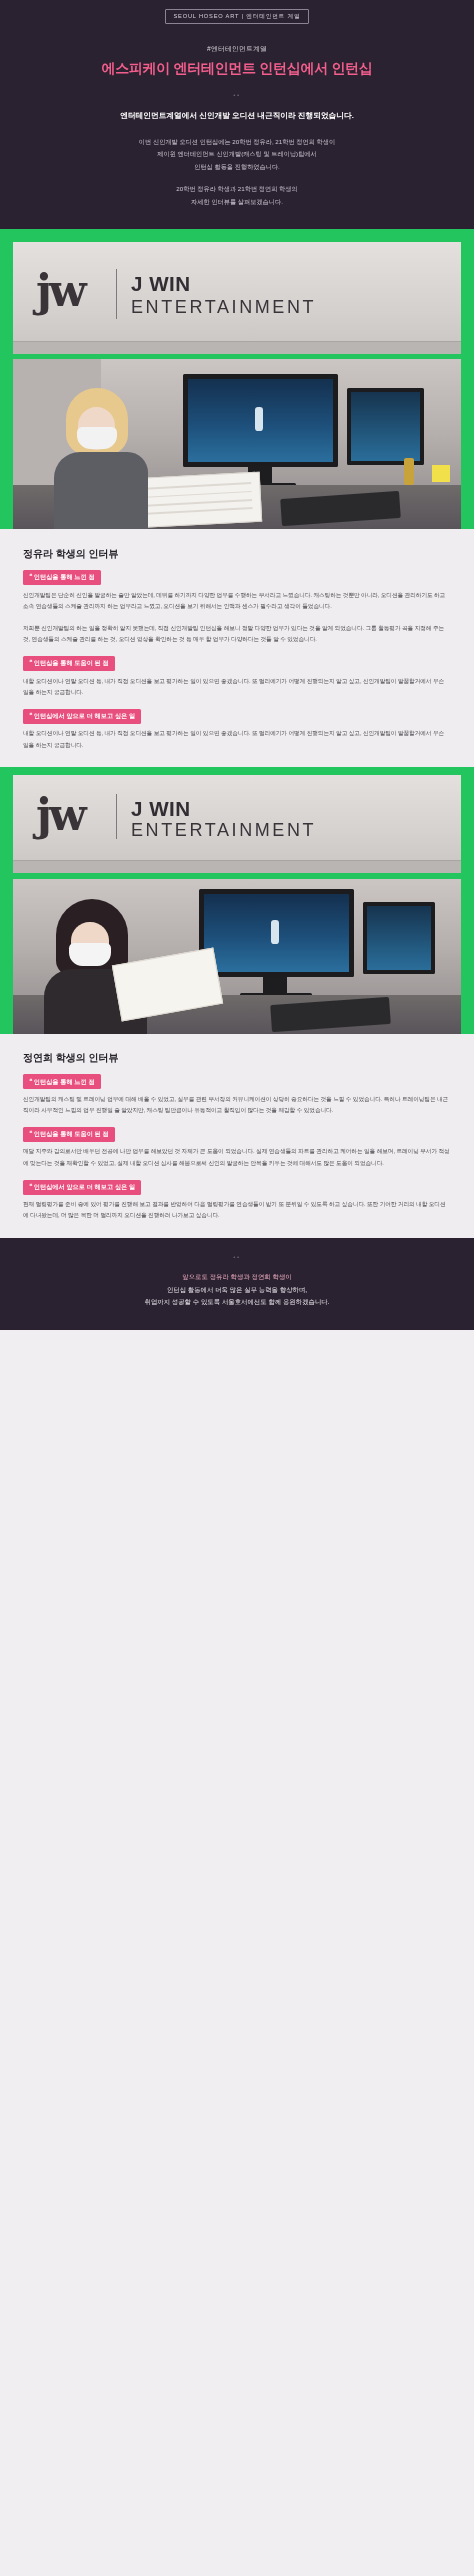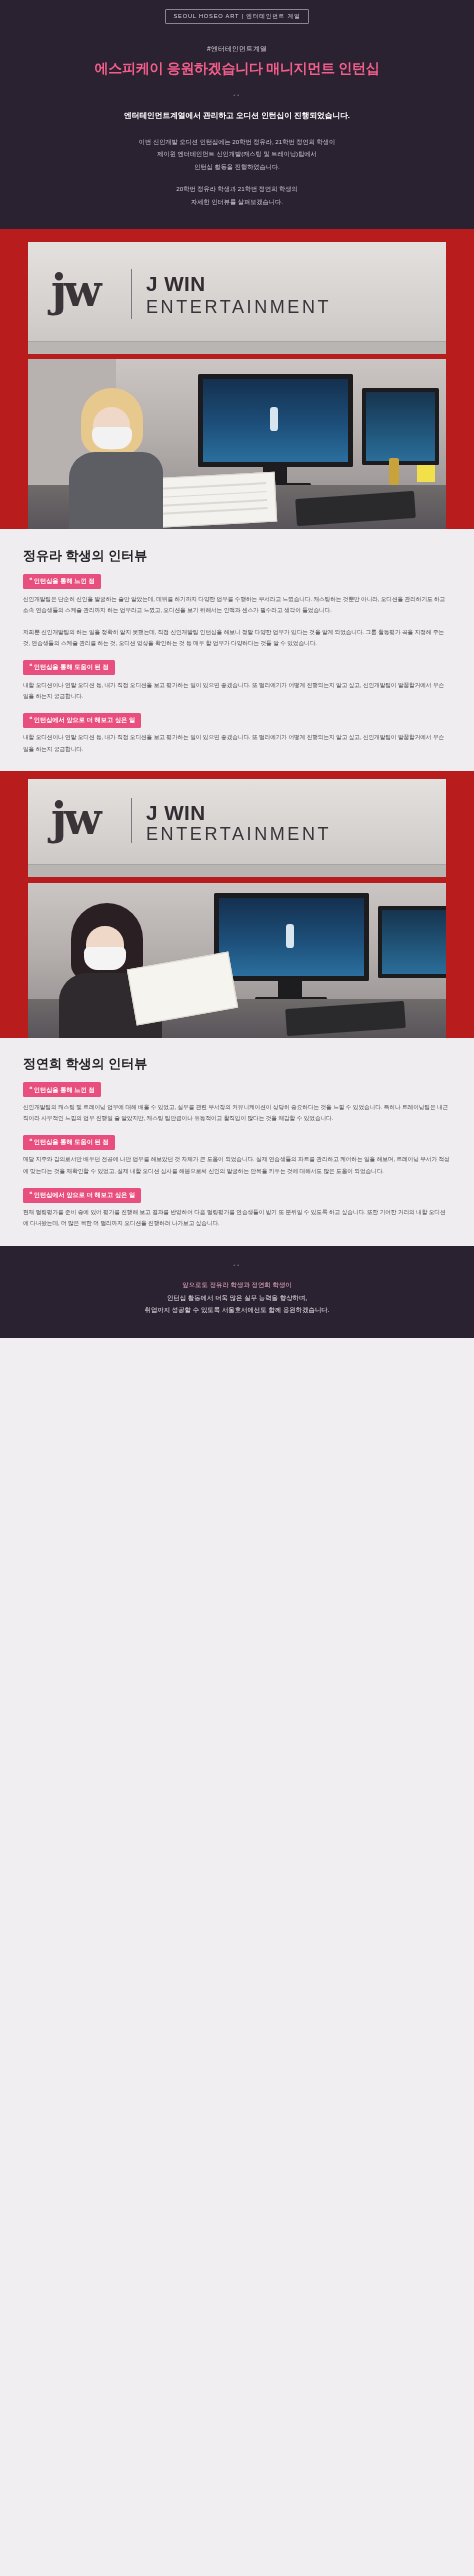--- a/index.html
+++ b/index.html
@@ -67,21 +67,21 @@
   }
   .hero p.body {
     font-size: 6.2px;
     line-height: 2;
     color: #cfc8d4;
     margin-bottom: 10.3px;
   }
   .hero p.body:last-child { margin-bottom: 0; }
 
   
-  .media-wrap { padding: 0 28px; background: #b91c1c; }
+  .media-wrap { padding: 0 13px; background: #22c55e; }
   .media-wrap.top { padding-top: 13.4px; }
 
   .photo {
     width: 100%;
     position: relative;
     overflow: hidden;
     display: block;
   }
 
   
@@ -205,21 +205,21 @@
     position:absolute; left:103px; top:77px; width:103px; height:57px;
     background:#f6f4ef; border:0.5px solid #ddd8d0; transform: rotate(-10deg);
   }
 
   
   .section {
     padding: 17.5px 23px 5.2px 23px;
     background: #efedef;
   }
   .section-title {
-    font-size: 13px;
+    font-size: 10px;
     font-weight: bold;
     color: #26222a;
     margin-bottom: 9.3px;
   }
   .qa { margin-bottom: 11.3px; }
   .q {
     display: inline-block;
     background: #e84f7e;
     color: #ffffff;
     font-size: 6.2px;
@@ -265,23 +265,23 @@
 <body>
 
 <div class="page">
 
   <div class="topbar">
     <span class="badge">SEOUL HOSEO ART | 엔터테인먼트 계열</span>
   </div>
 
   <div class="hero">
     <div class="kicker">#엔터테인먼트계열</div>
-    <div class="title">에스피케이 응원하겠습니다 매니지먼트 인턴십</div>
+    <div class="title">에스피케이 엔터테인먼트 인턴십에서 인턴십</div>
     <div class="divider">••</div>
-    <div class="lead">엔터테인먼트계열에서 관리하고 오디션 인턴십이 진행되었습니다.</div>
+    <div class="lead">엔터테인먼트계열에서 신인개발 오디션 내근직이라 진행되었습니다.</div>
     <p class="body" style="white-space:pre-line">이번 신인개발 오디션 인턴십에는 20학번 정유라, 21학번 정연희 학생이
 제이윈 엔터테인먼트 신인개발(캐스팅 및 트레이닝)팀에서
 인턴십 활동을 진행하였습니다.</p>
     <p class="body" style="white-space:pre-line">20학번 정유라 학생과 21학번 정연희 학생의
 자세한 인터뷰를 살펴보겠습니다.</p>
   </div>
 
   <div class="media-wrap top">
     <div class="photo logo-wall">
       <div class="wall"></div>

